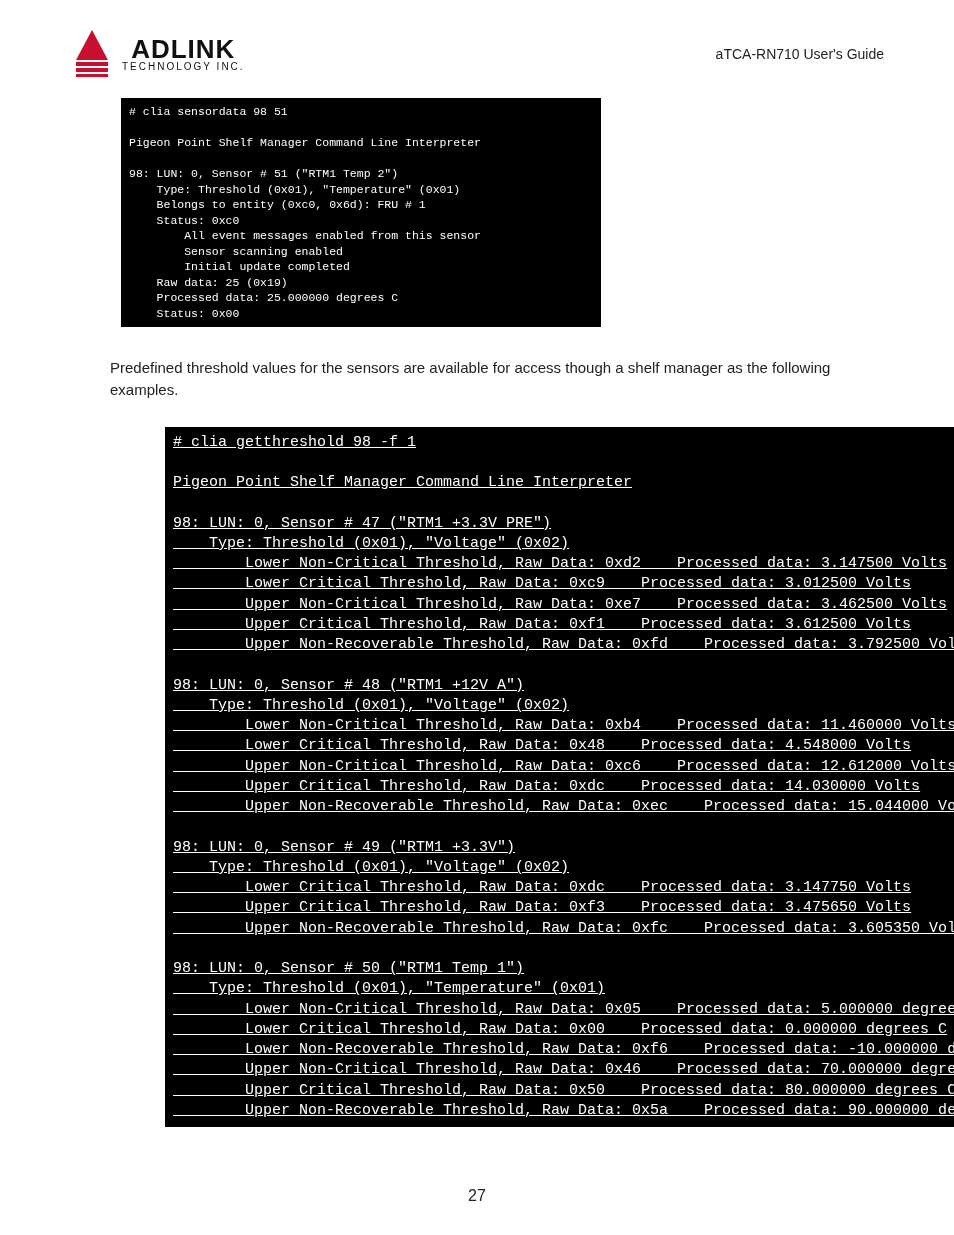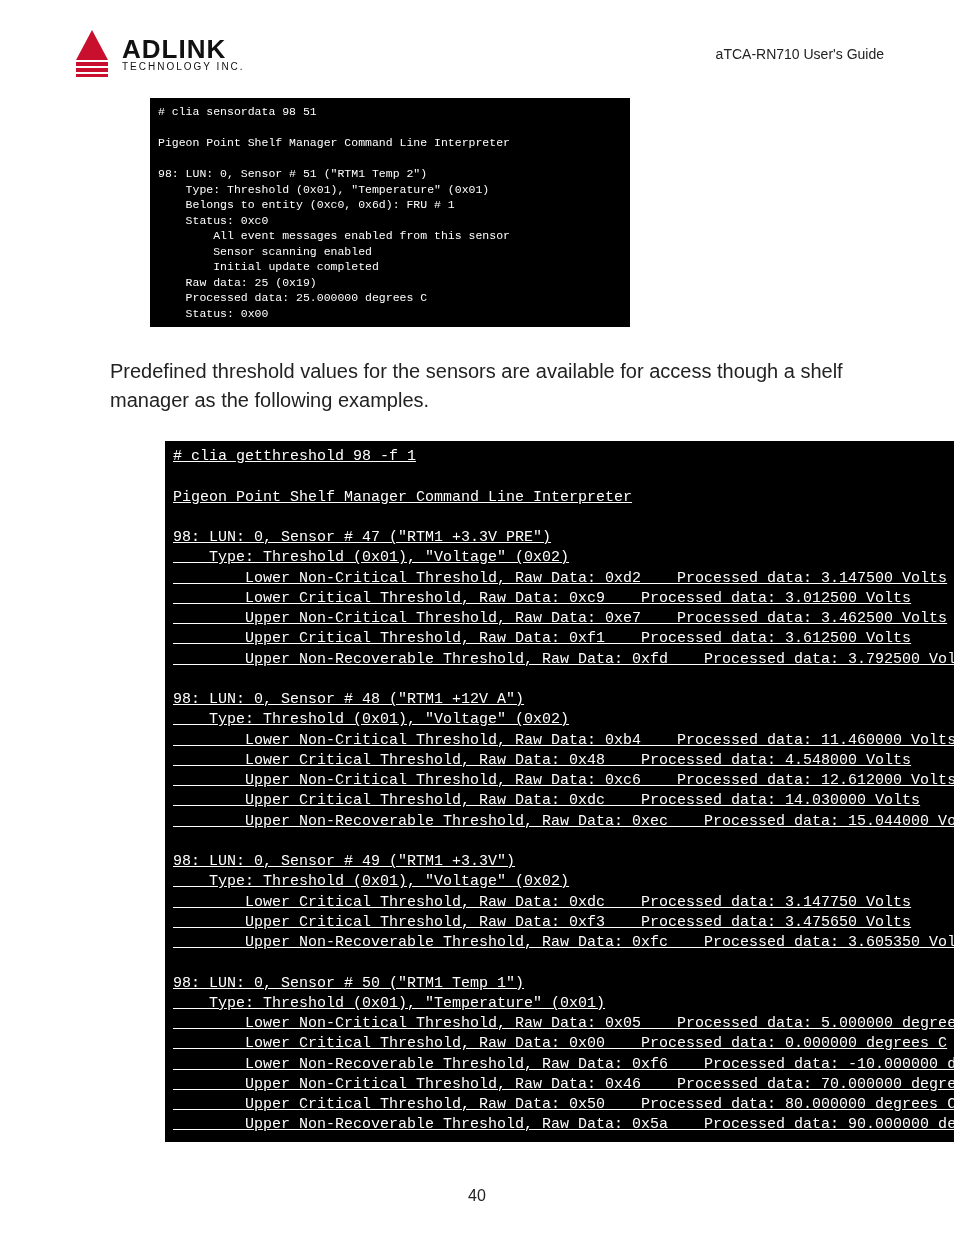--- a/index.html
+++ b/index.html
@@ -30,20 +30,21 @@
   .logo-text {
     display: flex;
     flex-direction: column;
     line-height: 1;
   }
   .logo-name {
     font-weight: 900;
     font-size: 26px;
     letter-spacing: 1px;
     color: #111;
+    text-align: center;
   }
   .logo-sub {
     font-size: 10px;
     letter-spacing: 2px;
     color: #111;
     font-weight: 400;
   }
   .guide-title {
     font-size: 14px;
     color: #222;
@@ -52,24 +53,24 @@
     background: #000;
     color: #fff;
     font-family: "Courier New", Courier, monospace;
     font-size: 11.5px;
     line-height: 1.35;
     padding: 6px 8px;
     white-space: pre;
     margin: 0 auto;
     box-sizing: border-box;
   }
-  .term1 { width: 480px; margin-left: 80px; margin-bottom: 30px;}
+  .term1 { width: 480px; margin-left: 51px; margin-bottom: 30px;}
   .term2 { width: 803px; margin-left: 95px; font-size: 15px; line-height: 1.35; text-decoration: underline; }
   .body-text {
-    font-size: 20px;
+    font-size: 15px;
     color: #222;
     margin: 6px 0 26px 40px;
     line-height: 1.45;
   }
   .page-number {
     position: absolute;
     bottom: 30px;
     left: 0;
     width: 954px;
     text-align: center;
@@ -148,13 +149,13 @@
         Lower Non-Critical Threshold, Raw Data: 0x05    Processed data: 5.000000 degrees C
         Lower Critical Threshold, Raw Data: 0x00    Processed data: 0.000000 degrees C
         Lower Non-Recoverable Threshold, Raw Data: 0xf6    Processed data: -10.000000 degrees C
         Upper Non-Critical Threshold, Raw Data: 0x46    Processed data: 70.000000 degrees C
         Upper Critical Threshold, Raw Data: 0x50    Processed data: 80.000000 degrees C
         Upper Non-Recoverable Threshold, Raw Data: 0x5a    Processed data: 90.000000 degrees C
 </div>
 
 </div>
 
-<div class="page-number">40</div>
+<div class="page-number">27</div>
 
 </body></html>

